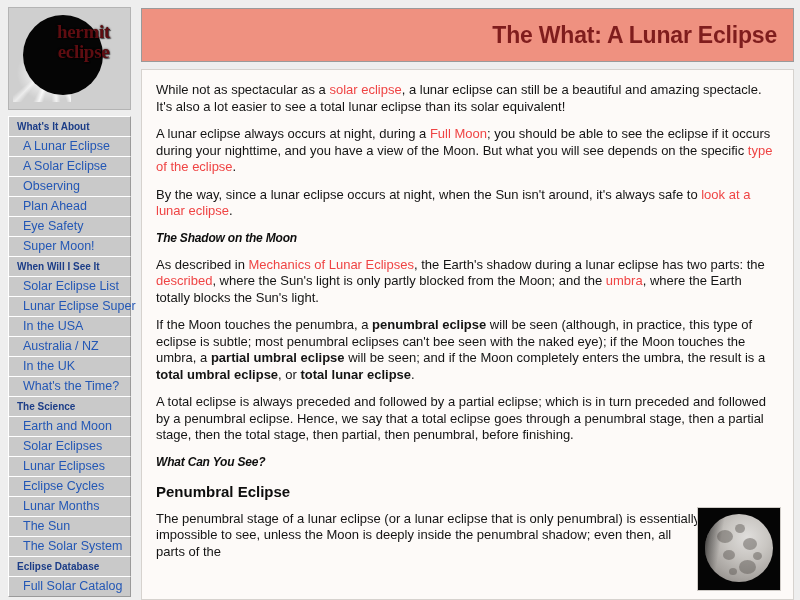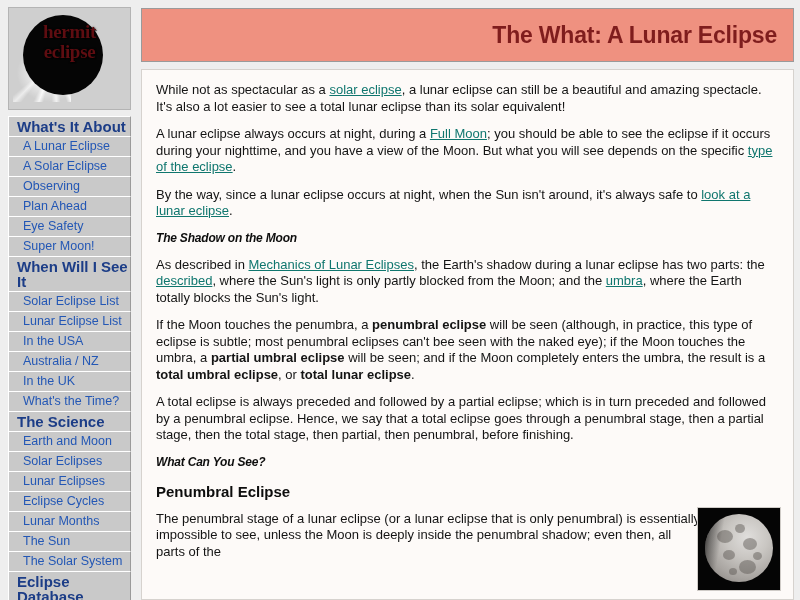--- a/index.html
+++ b/index.html
@@ -68,21 +68,21 @@
     position: absolute;
     left: 14px;
     top: 7px;
     width: 80px;
     height: 80px;
     border-radius: 50%;
     background: #050505;
   }
   #logo-text {
     position: absolute;
-    left: 0;
+    left: 14px;
     top: 14px;
     width: 121px;
     text-align: center;
     font-family: "Liberation Serif", serif;
     font-weight: bold;
     font-size: 19px;
     line-height: 20px;
     color: #5e0d11;
     text-shadow: 0 0 2px rgba(0,0,0,0.85), 1px 1px 1px rgba(0,0,0,0.6);
     letter-spacing: -0.3px;
@@ -90,21 +90,21 @@
 
   .nav-section-title {
     margin: 0 6px 0 8px;
     padding: 2px 2px 2px 8px;
     background: #c9c9c9;
     border-top: 1px solid #ffffff;
     border-left: 1px solid #ffffff;
     border-right: 1px solid #9a9a9a;
     color: #1c3d87;
     font-weight: bold;
-    font-size: 15px;
+    font-size: 10px;
     line-height: 15px;
   }
   .nav-item {
     margin: 0 6px 0 8px;
     padding: 2px 12px 2px 14px;
     background: #c9c9c9;
     border-top: 1px solid #ffffff;
     border-left: 1px solid #ffffff;
     border-right: 1px solid #9a9a9a;
     color: #2357b5;
@@ -167,22 +167,21 @@
     letter-spacing: -0.2px;
     font-style: italic;
   }
   #content h3 {
     margin: 14px 0 11px 0;
     font-size: 15px;
     font-weight: bold;
     color: #0d0d0d;
   }
   #content a {
-    color: #0f766e;
-    text-decoration: underline;
+    color: #ef4444;
     cursor: pointer;
   }
   #content b { font-weight: bold; }
 
   #moon-figure {
     position: absolute;
     right: 12px;
     top: 437px;
     width: 82px;
     height: 82px;
@@ -238,21 +237,21 @@
           <div class="nav-item">A Lunar Eclipse</div>
           <div class="nav-item">A Solar Eclipse</div>
           <div class="nav-item">Observing</div>
           <div class="nav-item">Plan Ahead</div>
           <div class="nav-item">Eye Safety</div>
           <div class="nav-item">Super Moon!</div>
         </div>
         <div class="nav-section">
           <div class="nav-section-title">When Will I See It</div>
           <div class="nav-item">Solar Eclipse List</div>
-          <div class="nav-item">Lunar Eclipse List</div>
+          <div class="nav-item">Lunar Eclipse Super</div>
           <div class="nav-item">In the USA</div>
           <div class="nav-item">Australia / NZ</div>
           <div class="nav-item">In the UK</div>
           <div class="nav-item">What's the Time?</div>
         </div>
         <div class="nav-section">
           <div class="nav-section-title">The Science</div>
           <div class="nav-item">Earth and Moon</div>
           <div class="nav-item">Solar Eclipses</div>
           <div class="nav-item">Lunar Eclipses</div>

